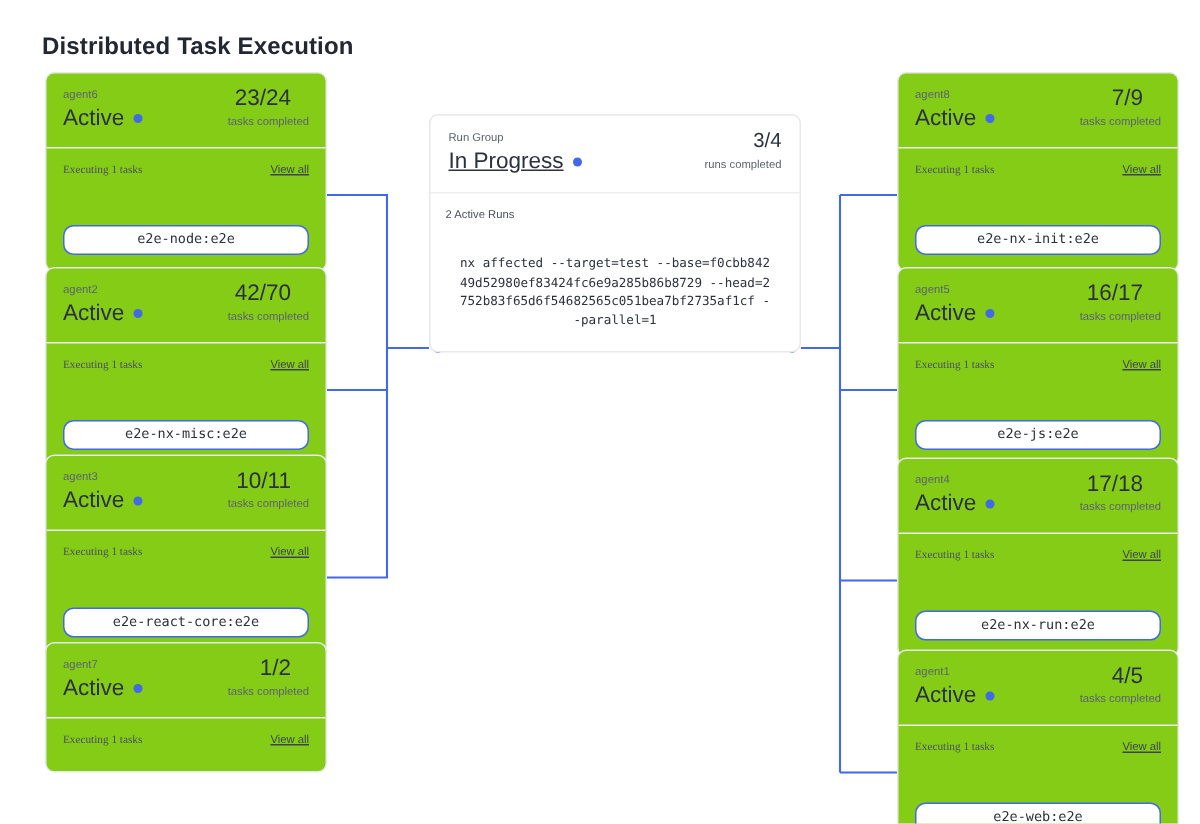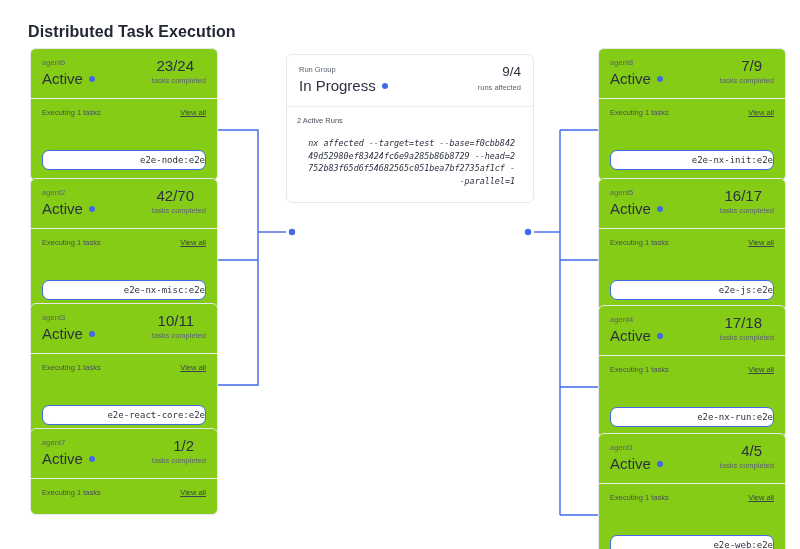--- a/index.html
+++ b/index.html
@@ -103,51 +103,52 @@
   }
   .exec-row {
     display: flex;
     justify-content: space-between;
     align-items: baseline;
     margin-bottom: 7px;
   }
   .exec-label {
     font-size: 7.5px;
     color: #4a505c;
+    font-family: Liberation Serif, serif;
   }
   .view-all {
     font-size: 7.5px;
     color: #3d4350;
     text-decoration: underline;
     cursor: pointer;
   }
   .task-chip {
     border: 1.3px solid #4169e8;
     border-radius: 7px;
     height: 20px;
     line-height: 18px;
-    text-align: right;
+    text-align: center;
     font-family: "DejaVu Sans Mono", monospace;
     font-size: 9px;
     color: #2c3140;
     box-sizing: border-box;
     background: #ffffff;
     margin-top: 33px;
   }
   .task-chip.plain {
     border: none;
     height: 20px;
     line-height: 20px;
   }
 
   
   #run-group-card {
     position: absolute;
     left: 286px;
-    top: 54px;
+    top: 76px;
     width: 248px;
     background: #ffffff;
     border: 1px solid #e6e8ec;
     border-radius: 6px;
     z-index: 2;
     box-sizing: border-box;
   }
   #run-group-card .rg-head {
     position: relative;
     padding: 9px 12px;
@@ -162,20 +163,21 @@
   }
   .rg-state-row {
     display: flex;
     align-items: center;
     margin-top: 1px;
   }
   .rg-state {
     font-size: 15px;
     color: #2c3140;
     line-height: 20px;
+    text-decoration: underline;
   }
   .rg-count {
     position: absolute;
     right: 12px;
     top: 9px;
     font-size: 13.5px;
     color: #2c3140;
   }
   .rg-count-sub {
     position: absolute;
@@ -183,32 +185,31 @@
     top: 28px;
     font-size: 7.5px;
     color: #5c6370;
   }
   .rg-body {
     padding: 9px 10px 12px 10px;
   }
   .rg-active-label {
     font-size: 7.5px;
     color: #4a505c;
-    margin-bottom: 9px;
+    margin-bottom: 19px;
   }
   .run-cmd {
     font-family: "DejaVu Sans Mono", monospace;
     font-size: 8.4px;
     line-height: 12.6px;
     color: #2c3140;
-    text-align: right;
+    text-align: center;
     word-break: break-all;
     padding: 3px 8px;
     box-sizing: border-box;
-    font-style: italic;
   }
   .run-cmd.boxed {
     border: 1.3px solid #4169e8;
     border-radius: 7px;
     padding: 5px 8px;
     margin-top: 4px;
   }
 </style>
 </head>
 <body>
@@ -318,22 +319,22 @@
   </div>
 </div>
 
 <div id="run-group-card">
   <div class="rg-head">
     <div class="rg-title">Run Group</div>
     <div class="rg-state-row">
       <span class="rg-state">In Progress</span>
       <span class="state-dot"></span>
     </div>
-    <div class="rg-count">9/4</div>
-    <div class="rg-count-sub">runs affected</div>
+    <div class="rg-count">3/4</div>
+    <div class="rg-count-sub">runs completed</div>
   </div>
   <div class="rg-body">
     <div class="rg-active-label">2 Active Runs</div>
     <div class="run-cmd">nx affected --target=test --base=f0cbb84249d52980ef83424fc6e9a285b86b8729 --head=2752b83f65d6f54682565c051bea7bf2735af1cf --parallel=1</div>
   </div>
 </div>
 
 <div class="agent-card" style="left:598px; top:48px;">
   <div class="card-head">
     <div class="agent-name">agent8</div>

